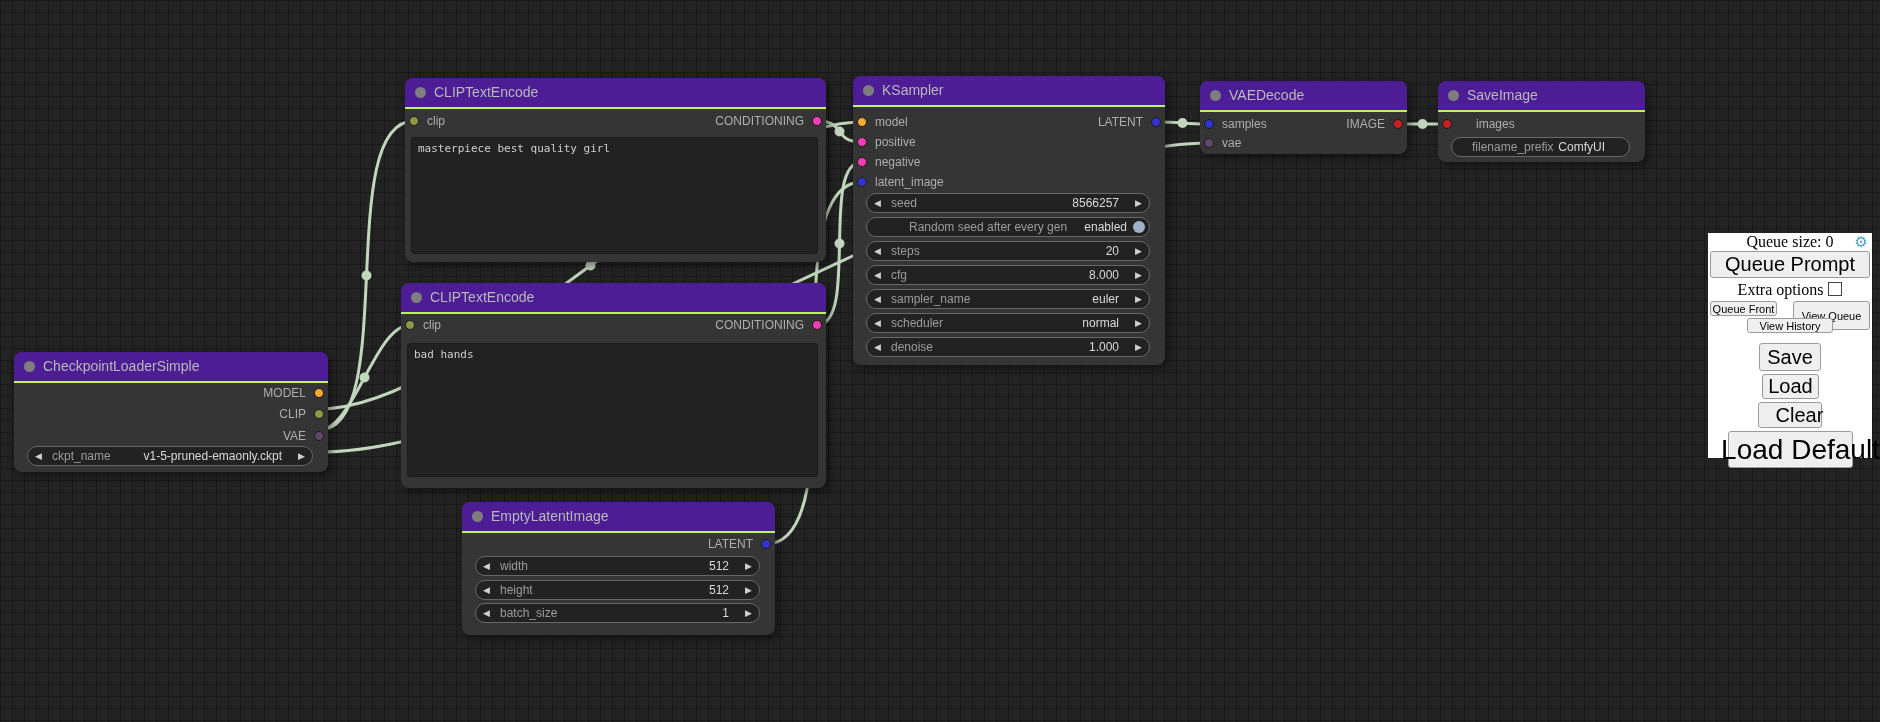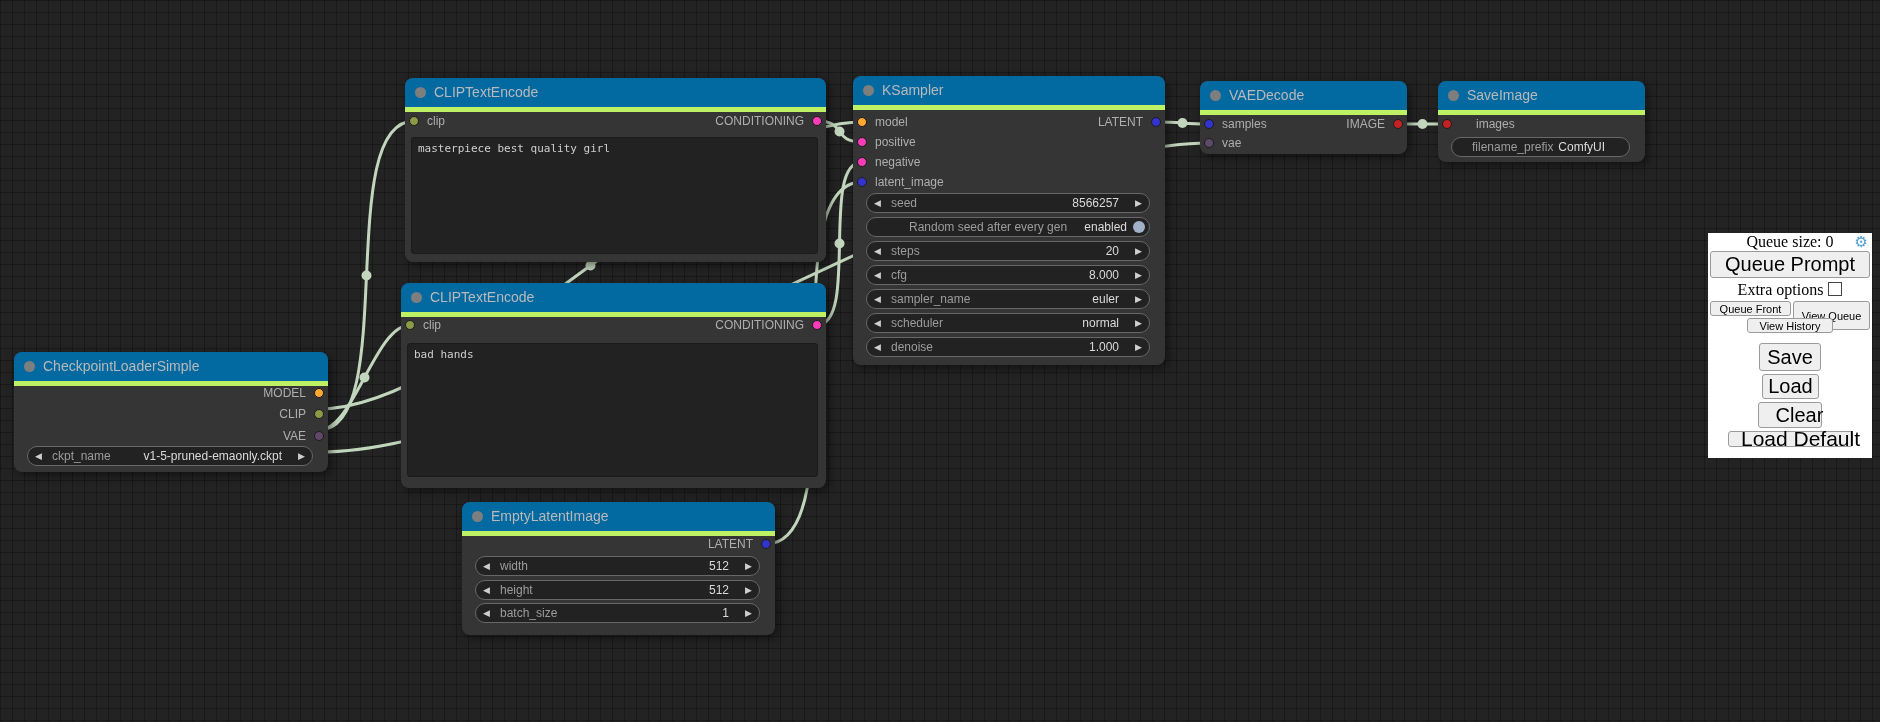--- a/index.html
+++ b/index.html
@@ -11,22 +11,22 @@
       linear-gradient(90deg, rgba(0,0,0,0.28) 1px, transparent 1px);
     background-size:12px 12px;
     font-family:"Liberation Sans", sans-serif;
   }
   #wires{position:absolute;left:0;top:0;z-index:1;}
   .node{
     position:absolute;z-index:2;background:#353535;border-radius:8px;
     box-shadow:3px 3px 10px rgba(0,0,0,0.5);
   }
   .ntitle{
-    position:absolute;left:0;top:0;right:0;height:29px;background:#0369a1;
-    border-radius:8px 8px 0 0;border-bottom:5px solid #bef264;
+    position:absolute;left:0;top:0;right:0;height:29px;background:#4c1d95;
+    border-radius:8px 8px 0 0;border-bottom:2px solid #bef264;
   }
   .tdot{position:absolute;left:10px;top:9px;width:11px;height:11px;border-radius:50%;}
   .ttext{position:absolute;left:29px;top:0;line-height:29px;font-size:14px;color:#b9b9b9;white-space:nowrap;}
   .pdot{position:absolute;width:10px;height:10px;border-radius:50%;border:1px solid #1c1c1c;box-sizing:border-box;}
   .plabel{position:absolute;font-size:12px;color:#aeaeae;white-space:nowrap;transform:translateY(-50%);}
   .pill{
     position:absolute;left:13px;right:15px;height:20px;background:#222222;
     border:1px solid #686868;border-radius:10px;box-sizing:border-box;font-size:12px;
   }
   .pill .wlabel{position:absolute;left:24px;top:0;line-height:18px;color:#9c9c9c;white-space:nowrap;}
@@ -48,27 +48,27 @@
   .gear{position:absolute;right:4px;top:0;font-size:15px;line-height:18px;color:#4E9FD4;cursor:pointer;font-family:"DejaVu Sans",sans-serif;}
   .mbtn{
     display:flex;align-items:center;justify-content:center;
     background:#efefef;border:1px solid #9b9b9b;border-radius:3px;color:#000;
     font-family:"Liberation Sans", sans-serif;box-sizing:border-box;cursor:pointer;
     position:absolute;white-space:nowrap;
   }
   .qprompt{left:2px;top:18px;width:160px;height:27px;font-size:20px;}
   .extras{position:absolute;top:48px;left:0;right:0;height:18px;text-align:center;font-size:16px;line-height:18px;}
   .cb{display:inline-block;width:12px;height:12px;border:1px solid #444;background:#fff;vertical-align:-1px;margin-left:5px;}
-  .qfront{left:2px;top:68px;width:81px;height:15px;font-size:11px;}
+  .qfront{left:2px;top:68px;width:67px;height:15px;font-size:11px;}
   .vqueue{left:85px;top:68px;width:77px;height:29px;font-size:11px;}
   .vhist{left:39px;top:85px;width:86px;height:15px;font-size:11px;}
   .bsave{left:51px;top:110px;width:62px;height:28px;font-size:20px;}
   .bload{left:54px;top:141px;width:57px;height:25px;font-size:20px;}
   .bclear{left:50px;top:169px;width:64px;height:26px;font-size:20px;padding-left:19px;}
-  .bdef{left:20px;top:198px;width:125px;height:16px;font-size:21px;padding-left:20px;}
+  .bdef{left:20px;top:198px;width:125px;height:37px;font-size:28px;padding-left:20px;}
 </style>
 </head>
 <body>
 
 <div class="stage">
   <svg id="wires" width="1880" height="722">
       <path d="M 319 409 C 472.54518878818703 409, 708.454811211813 122, 862 122" fill="none" stroke="#C2D6BD" stroke-width="3"></path>
       <circle cx="590.5" cy="265.5" r="5" fill="#C2D6BD"></circle>
       <path d="M 319 430 C 399.8184694237648 430, 333.1815305762352 121, 414 121" fill="none" stroke="#C2D6BD" stroke-width="3"></path>
       <circle cx="366.5" cy="275.5" r="5" fill="#C2D6BD"></circle>

